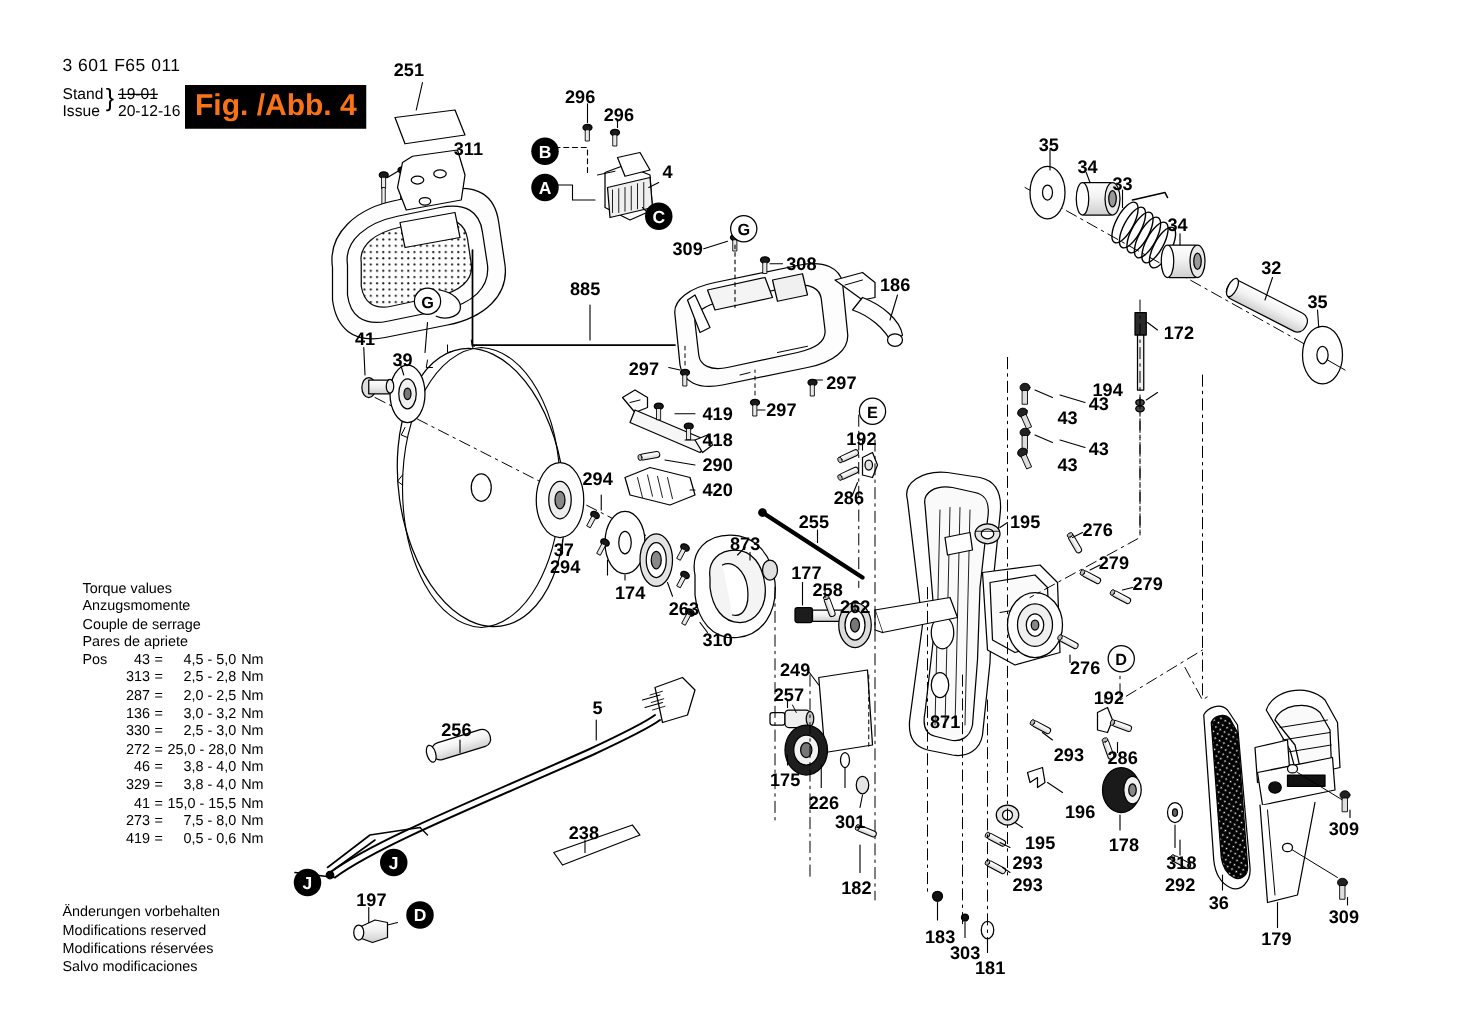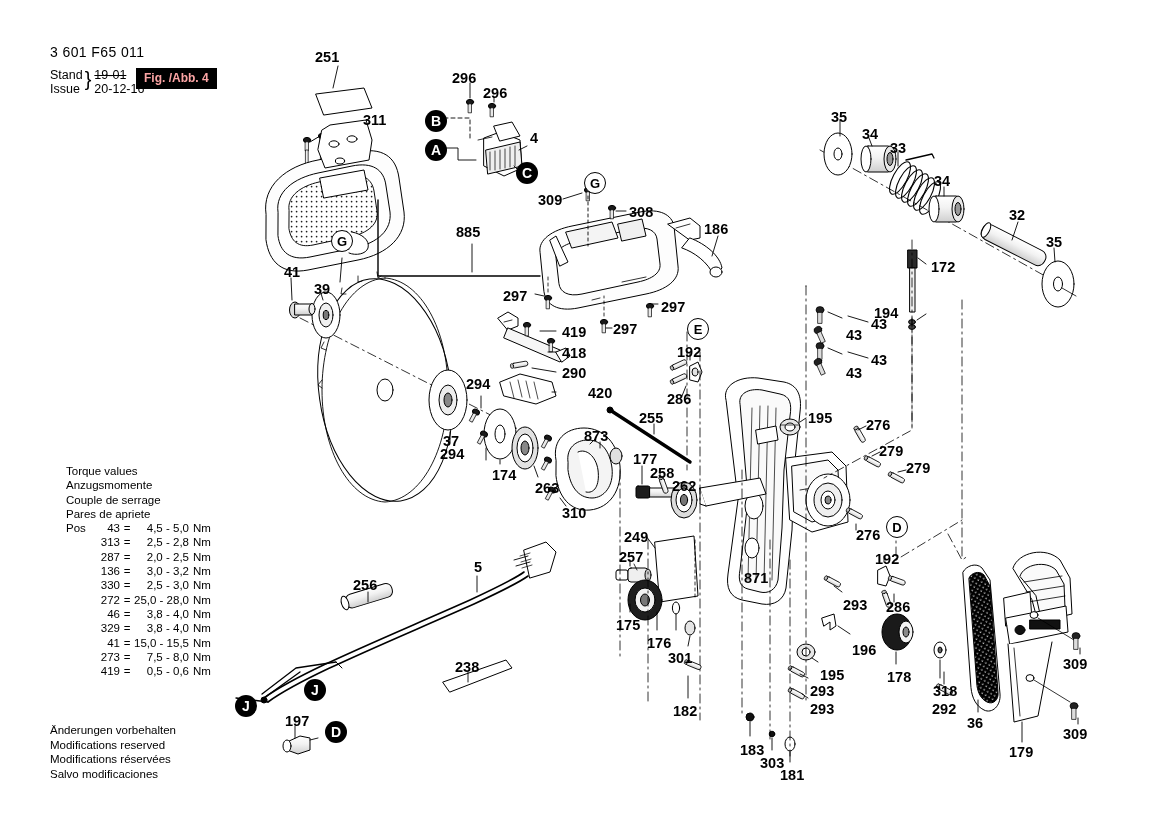--- a/index.html
+++ b/index.html
@@ -12,22 +12,22 @@
 
   
   #hdr{position:absolute;left:50px;top:44px;}
   #partno{font-size:14px;font-weight:400;letter-spacing:.4px;}
   #stand-wrap{margin-top:9px;display:flex;align-items:flex-start;}
   #stand-labels{font-size:12.5px;line-height:13.5px;}
   #brace{font-size:20px;line-height:27px;margin:-3px 3px 0 2px;font-weight:300;}
   #dates{font-size:12.5px;line-height:13.5px;}
   #d-old{text-decoration:line-through;}
   #figbadge{
-    position:absolute;left:136px;top:68px;background:#000;color:#fca5a5;
-    font-size:12px;font-weight:bold;padding:3px 8px 4px 8px;letter-spacing:0;
+    position:absolute;left:148px;top:68px;background:#000;color:#f97316;
+    font-size:24px;font-weight:bold;padding:3px 8px 4px 8px;letter-spacing:0;
     white-space:nowrap;
   }
 
   
   #torque{position:absolute;left:66px;top:464px;font-size:11.5px;line-height:14.3px;}
   #torque .tline{white-space:pre;}
   #torque table{border-collapse:collapse;font-size:11.5px;}
   #torque td{padding:0;line-height:14.3px;white-space:pre;}
   .t-pos{text-align:left;width:26px;}
   .t-num{text-align:right;width:28px;}
@@ -784,21 +784,21 @@
       <div class="lbl" style="left: 931px; top: 260px;">172</div>
       <div class="lbl" style="left: 874px; top: 306px;">194</div>
       <div class="lbl" style="left: 284px; top: 265px;">41</div>
       <div class="lbl" style="left: 314px; top: 282px;">39</div>
       <div class="lbl" style="left: 503px; top: 289px;">297</div>
       <div class="lbl" style="left: 661px; top: 300px;">297</div>
       <div class="lbl" style="left: 613px; top: 322px;">297</div>
       <div class="lbl" style="left: 562px; top: 325px;">419</div>
       <div class="lbl" style="left: 562px; top: 346px;">418</div>
       <div class="lbl" style="left: 562px; top: 366px;">290</div>
-      <div class="lbl" style="left: 588px; top: 386px;">420</div>
+      <div class="lbl" style="left: 562px; top: 386px;">420</div>
       <div class="lbl" style="left: 871px; top: 317px;">43</div>
       <div class="lbl" style="left: 846px; top: 328px;">43</div>
       <div class="lbl" style="left: 871px; top: 353px;">43</div>
       <div class="lbl" style="left: 846px; top: 366px;">43</div>
       <div class="lbl" style="left: 677px; top: 345px;">192</div>
       <div class="lbl" style="left: 667px; top: 392px;">286</div>
       <div class="lbl" style="left: 466px; top: 377px;">294</div>
       <div class="lbl" style="left: 443px; top: 434px;">37</div>
       <div class="lbl" style="left: 440px; top: 447px;">294</div>
       <div class="lbl" style="left: 492px; top: 468px;">174</div>
@@ -806,21 +806,21 @@
       <div class="lbl" style="left: 562px; top: 506px;">310</div>
       <div class="lbl" style="left: 584px; top: 429px;">873</div>
       <div class="lbl" style="left: 639px; top: 411px;">255</div>
       <div class="lbl" style="left: 633px; top: 452px;">177</div>
       <div class="lbl" style="left: 650px; top: 466px;">258</div>
       <div class="lbl" style="left: 672px; top: 479px;">262</div>
       <div class="lbl" style="left: 624px; top: 530px;">249</div>
       <div class="lbl" style="left: 619px; top: 550px;">257</div>
       <div class="lbl" style="left: 708px; top: 571px; margin-left: 36px;">871</div>
       <div class="lbl" style="left: 616px; top: 618px;">175</div>
-      <div class="lbl" style="left: 647px; top: 636px;">176</div>
+      <div class="lbl" style="left: 647px; top: 636px;">226</div>
       <div class="lbl" style="left: 668px; top: 651px;">301</div>
       <div class="lbl" style="left: 673px; top: 704px;">182</div>
       <div class="lbl" style="left: 740px; top: 743px;">183</div>
       <div class="lbl" style="left: 760px; top: 756px;">303</div>
       <div class="lbl" style="left: 780px; top: 768px;">181</div>
       <div class="lbl" style="left: 808px; top: 411px;">195</div>
       <div class="lbl" style="left: 866px; top: 418px;">276</div>
       <div class="lbl" style="left: 879px; top: 444px;">279</div>
       <div class="lbl" style="left: 906px; top: 461px;">279</div>
       <div class="lbl" style="left: 856px; top: 528px;">276</div>

